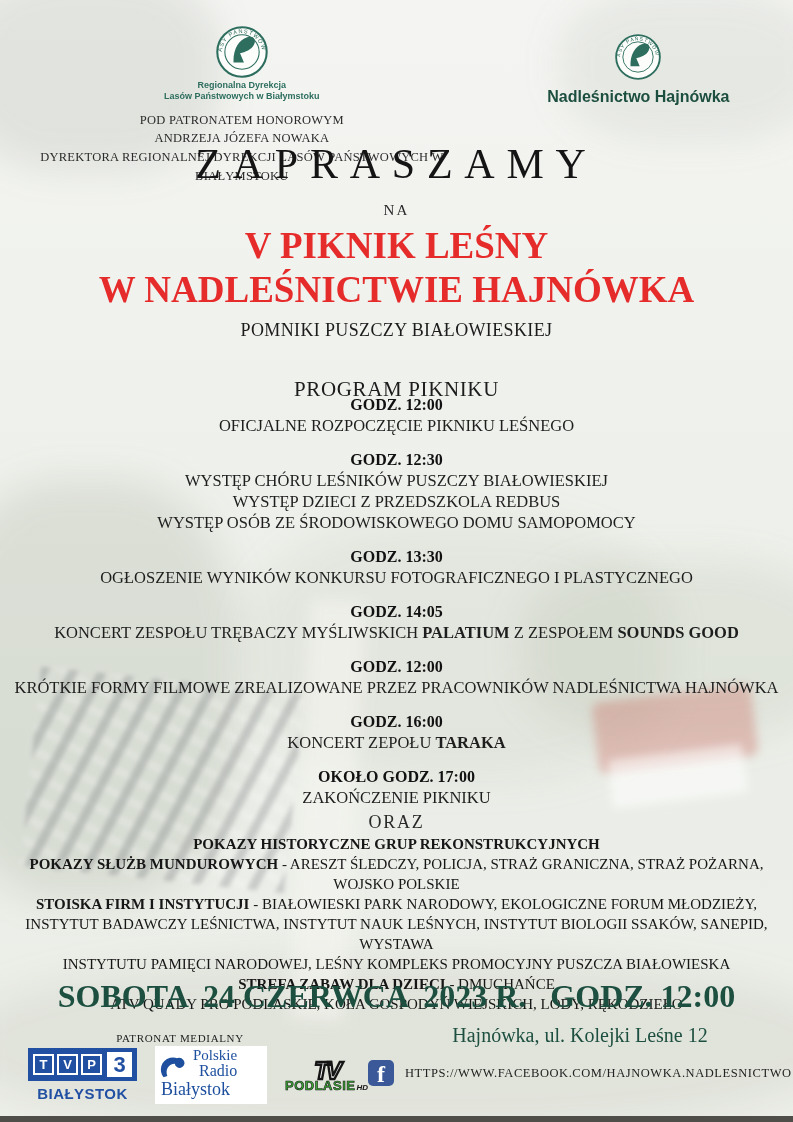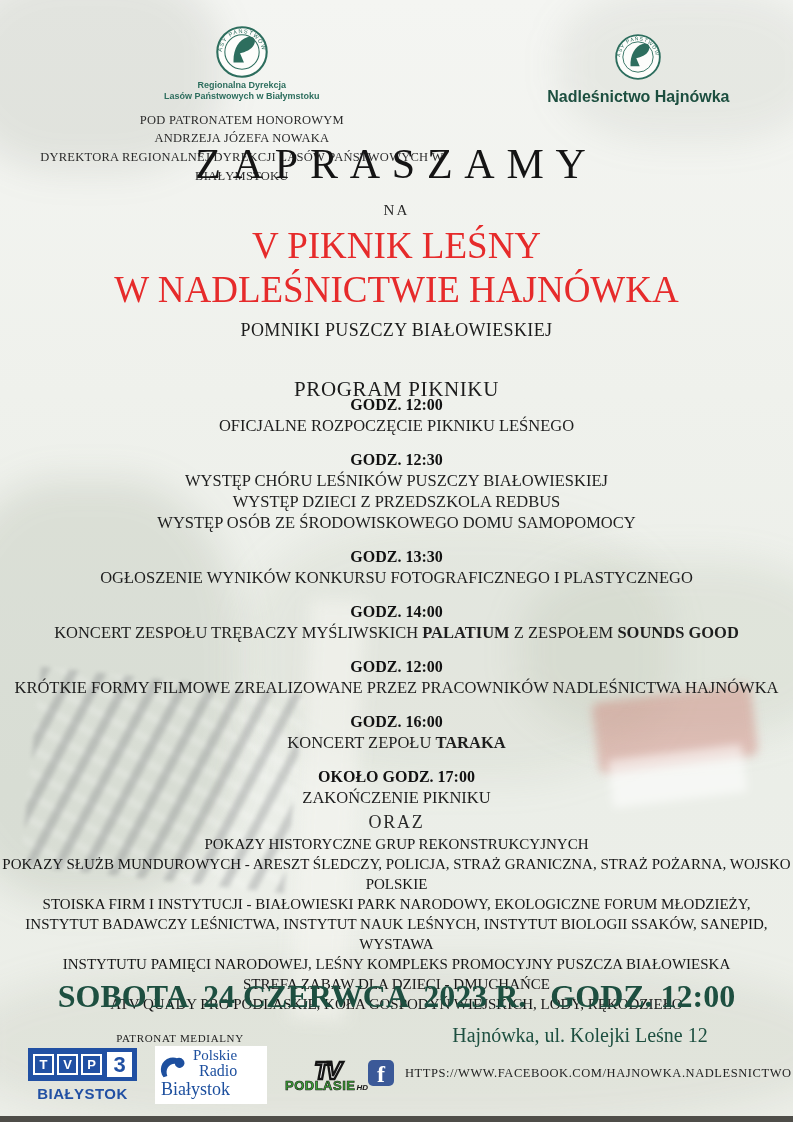--- a/index.html
+++ b/index.html
@@ -36,32 +36,32 @@
   .hcol-r{width:39%;text-align:center;padding-top:8px;}
   .seal{width:52px;height:52px;display:block;margin:0 auto;}
   .hcol-r .seal{width:46px;height:46px;}
   .seal-cap{font-family:"Liberation Sans",sans-serif;font-weight:bold;font-size:9px;line-height:1.25;
             color:var(--seal-green,#2d6e5e);margin-top:2px;}
   .unit-name{font-family:"Liberation Sans",sans-serif;font-weight:bold;font-size:16px;
              color:var(--dark-green,#1d4f40);margin-top:8px;}
   .patronage{margin-top:8px;font-size:12.5px;line-height:1.5;color:#2b2b2b;letter-spacing:.02em;}
   .invite{top:140px;font-size:42px;letter-spacing:.28em;color:#141414;}
   .na{top:202px;font-size:15px;letter-spacing:.14em;color:#2a2a2a;}
-  .title{top:224px;color:var(--accent-red,#e62b2b);font-weight:normal;font-size:37px;line-height:1.2;}
+  .title{top:224px;color:var(--accent-red,#e62b2b);font-weight:bold;font-size:37px;line-height:1.2;}
   .subtitle{top:320px;font-size:18px;letter-spacing:.02em;}
   .program-h{top:362px;font-size:21px;letter-spacing:.03em;margin-top:15px;}
   .schedule{top:394px;}
   .slot{margin-bottom:13px;}
   .time{font-weight:bold;font-size:16px;line-height:21px;color:#111;}
   .line{font-size:16.5px;line-height:21px;color:#1e1e1e;}
   .line .b{font-weight:bold;}
   .oraz{top:812px;font-size:18px;letter-spacing:.1em;color:#2a2a2a;}
   .extras{top:834px;}
   .xline{font-size:15px;line-height:20px;color:#161616;}
-  .xline .b{font-weight:normal;}
+  .xline .b{font-weight:bold;}
   .date{top:978px;font-weight:bold;font-size:32px;color:var(--dark-green,#1d4f40);white-space:pre;}
   .patronat{top:1032px;left:30px;right:auto;width:300px;font-size:11px;letter-spacing:.06em;color:#222;}
   .address{top:1024px;left:400px;right:auto;width:360px;font-size:20px;color:var(--dark-green,#1d4f40);}
   .logos{position:absolute;left:28px;top:1046px;display:flex;align-items:center;gap:18px;z-index:2;}
   
   .tvp{display:flex;flex-direction:column;align-items:center;}
   .tvp-box{background:var(--tvp-blue,#2150a3);display:flex;align-items:center;gap:3px;padding:4px 5px;}
   .tvp-sq{width:17px;height:17px;border:2px solid #fff;color:#fff;font-family:"Liberation Sans",sans-serif;
           font-weight:bold;font-size:13px;display:flex;align-items:center;justify-content:center;}
   .tvp-num{width:25px;height:25px;background:#fff;color:var(--tvp-blue,#2150a3);font-family:"Liberation Sans",sans-serif;
@@ -160,21 +160,21 @@
         <div class="time">GODZ. 12:30</div>
         <div class="line"><span>WYSTĘP CHÓRU LEŚNIKÓW PUSZCZY BIAŁOWIESKIEJ</span></div>
         <div class="line"><span>WYSTĘP DZIECI Z PRZEDSZKOLA REDBUS</span></div>
         <div class="line"><span>WYSTĘP OSÓB ZE ŚRODOWISKOWEGO DOMU SAMOPOMOCY</span></div>
       </div>
       <div class="slot">
         <div class="time">GODZ. 13:30</div>
         <div class="line"><span>OGŁOSZENIE WYNIKÓW KONKURSU FOTOGRAFICZNEGO I PLASTYCZNEGO</span></div>
       </div>
       <div class="slot">
-        <div class="time">GODZ. 14:00</div>
+        <div class="time">GODZ. 14:05</div>
         <div class="line"><span>KONCERT ZESPOŁU TRĘBACZY MYŚLIWSKICH </span><span class="b">PALATIUM</span><span> Z ZESPOŁEM </span><span class="b">SOUNDS GOOD</span></div>
       </div>
       <div class="slot">
         <div class="time">GODZ. 12:00</div>
         <div class="line"><span>KRÓTKIE FORMY FILMOWE ZREALIZOWANE PRZEZ PRACOWNIKÓW NADLEŚNICTWA HAJNÓWKA</span></div>
       </div>
       <div class="slot">
         <div class="time">GODZ. 16:00</div>
         <div class="line"><span>KONCERT ZEPOŁU </span><span class="b">TARAKA</span></div>
       </div>

